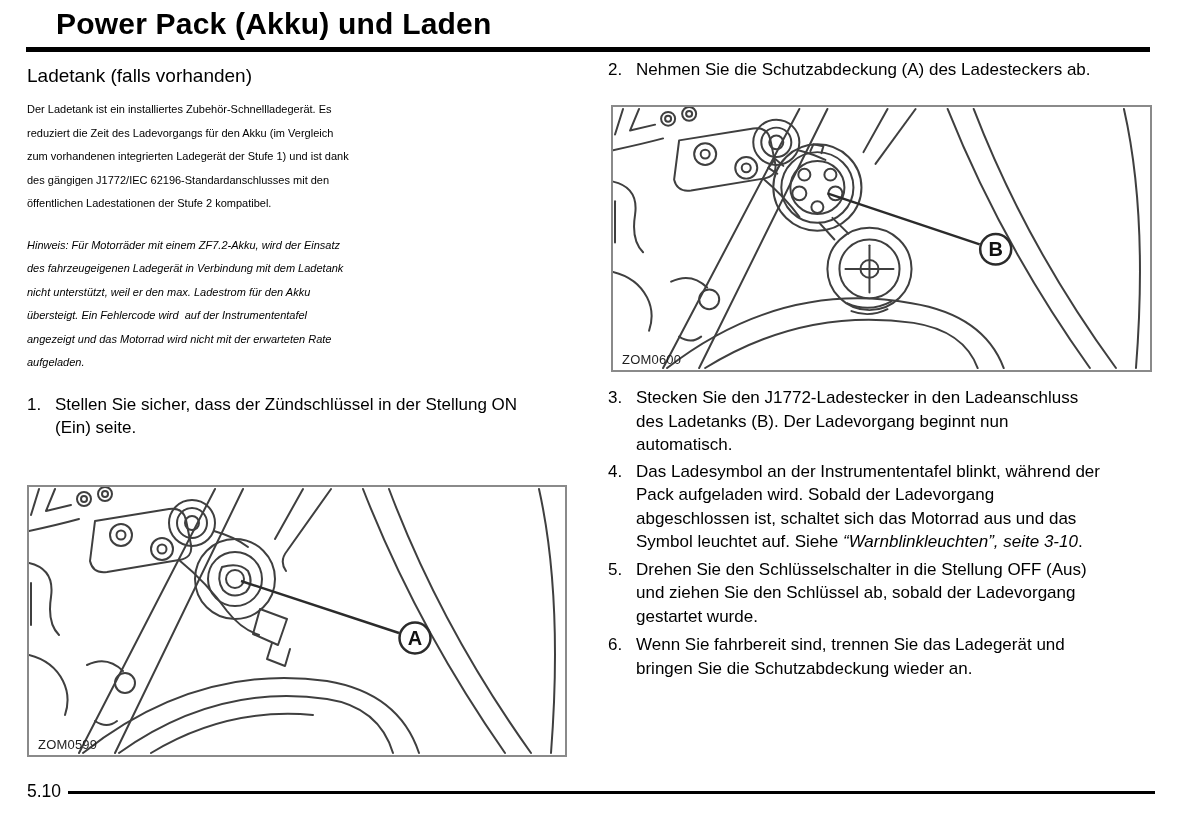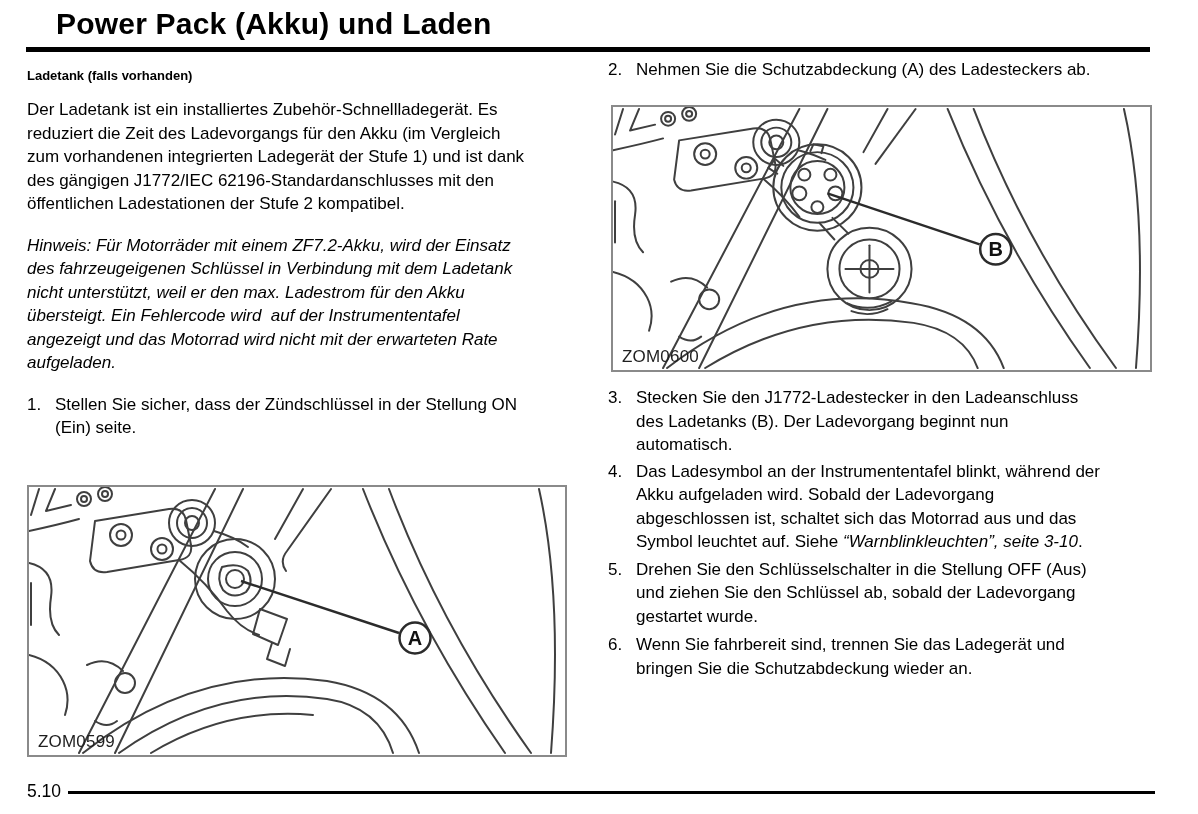--- a/index.html
+++ b/index.html
@@ -5,41 +5,41 @@
   * { margin:0; padding:0; box-sizing:border-box; }
   html,body { background:#fff; }
   .page {
     position:relative; width:1198px; height:814px; background:#fff;
     font-family:"Liberation Sans", sans-serif; color:#000; overflow:hidden;
   }
   .page-title { position:absolute; left:27px; top:4px; font-size:30px; line-height:40px; font-weight:700; letter-spacing:.2px; white-space:nowrap;margin-left:29px; }
   .title-rule { position:absolute; left:26px; top:47px; width:1124px; height:5px; background:#000; }
 
   .col-left { position:absolute; left:27px; top:64px; width:546px; }
-  .h2 { font-size:13px; font-weight:700; line-height:24px; margin-bottom:10px; white-space:nowrap; }
+  .h2 { font-size:19px; font-weight:400; line-height:24px; margin-bottom:10px; white-space:nowrap; }
   .h3 { font-size:16px; font-weight:700; line-height:21px; margin-bottom:7px; white-space:nowrap; }
-  .body-text { font-size:17px; line-height:23.5px; }
+  .body-text { font-size:11px; line-height:23.5px; }
   .mb18 { margin-bottom:18px; }
   .note { font-style:italic; }
   .ln { display:block; white-space:nowrap; }
 
   .step { display:flex; font-size:17px; line-height:23.5px; }
   .step-num { width:28px; flex:none; }
   .step-text { flex:1; }
 
   .step2-block { position:absolute; left:608px; top:58px; width:570px; }
   .steps-right { position:absolute; left:608px; top:386px; width:570px; }
   .mb3 { margin-bottom:3px; } .mb4 { margin-bottom:4px; } .mb5 { margin-bottom:5px; }
 
   .xref { font-style:italic; text-underline-offset:3px; text-decoration-thickness:1.5px; color:#000; cursor:pointer; }
 
   .figure { position:absolute; border:2px solid #8a8a8a; background:#fff; overflow:hidden; }
   .figure-a { left:27px; top:485px; width:540px; height:272px; }
   .figure-b { left:611px; top:105px; width:541px; height:267px; }
-  .fig-caption { position:absolute; left:9px; bottom:3px; font-size:17px; color:#1f1f1f; letter-spacing:.2px; }
+  .fig-caption { position:absolute; left:9px; bottom:3px; font-size:13px; color:#1f1f1f; letter-spacing:.2px; }
 
   .art .lines path, .art .lines circle { stroke:#3f3f3f; stroke-width:2; fill:none; stroke-linecap:round; stroke-linejoin:round; }
   .art .leader { stroke:#2b2b2b; stroke-width:2.4; fill:none; }
   .art .badge { fill:#fff; stroke:#2b2b2b; stroke-width:2.5; }
   .art .callout { font-size:20px; font-weight:bold; text-anchor:middle; fill:#111; font-family:"Liberation Sans", sans-serif; }
 
   .footer-page-number { position:absolute; left:27px; top:781px; font-size:17.5px; line-height:20px; }
   .footer-rule { position:absolute; left:68px; top:791px; width:1087px; height:3px; background:#000; }
 </style>
 </head>
@@ -54,21 +54,21 @@
     <div class="h2">Ladetank (falls vorhanden)</div>
     <div class="body-text mb18">
         <span class="ln">Der Ladetank ist ein installiertes Zubehör-Schnellladegerät. Es</span>
         <span class="ln">reduziert die Zeit des Ladevorgangs für den Akku (im Vergleich</span>
         <span class="ln">zum vorhandenen integrierten Ladegerät der Stufe 1) und ist dank</span>
         <span class="ln">des gängigen J1772/IEC 62196-Standardanschlusses mit den</span>
         <span class="ln">öffentlichen Ladestationen der Stufe 2 kompatibel.</span>
       </div>
     <div class="body-text note mb18">
         <span class="ln">Hinweis: Für Motorräder mit einem ZF7.2-Akku, wird der Einsatz</span>
-        <span class="ln">des fahrzeugeigenen Schlüssel in Verbindung mit dem Ladetank</span>
+        <span class="ln">des fahrzeugeigenen Ladegerät in Verbindung mit dem Ladetank</span>
         <span class="ln">nicht unterstützt, weil er den max. Ladestrom für den Akku</span>
         <span class="ln">übersteigt. Ein Fehlercode wird &nbsp;auf der Instrumententafel</span>
         <span class="ln">angezeigt und das Motorrad wird nicht mit der erwarteten Rate</span>
         <span class="ln">aufgeladen.</span>
       </div>
     <div class="step">
       <span class="step-num">1.</span>
       <span class="step-text">
           <span class="ln">Stellen Sie sicher, dass der Zündschlüssel in der Stellung ON</span>
           <span class="ln">(Ein) seite.</span>
@@ -202,21 +202,21 @@
       <span class="step-num">3.</span>
       <span class="step-text">
           <span class="ln">Stecken Sie den J1772-Ladestecker in den Ladeanschluss</span>
           <span class="ln">des Ladetanks (B). Der Ladevorgang beginnt nun</span>
           <span class="ln">automatisch.</span>
         </span>
     </div>
     <div class="step mb4">
       <span class="step-num">4.</span>
       <span class="step-text">
-        <span><span class="ln">Das Ladesymbol an der Instrumententafel blinkt, während der</span><span class="ln">Akku aufgeladen wird. Sobald der Ladevorgang</span><span class="ln">abgeschlossen ist, schaltet sich das Motorrad aus und das</span></span>
+        <span><span class="ln">Das Ladesymbol an der Instrumententafel blinkt, während der</span><span class="ln">Pack aufgeladen wird. Sobald der Ladevorgang</span><span class="ln">abgeschlossen ist, schaltet sich das Motorrad aus und das</span></span>
         <span class="ln"><span>Symbol leuchtet auf. Siehe </span><a class="xref">“Warnblinkleuchten”, seite 3-10</a><span>.</span></span>
       </span>
     </div>
     <div class="step mb5">
       <span class="step-num">5.</span>
       <span class="step-text">
           <span class="ln">Drehen Sie den Schlüsselschalter in die Stellung OFF (Aus)</span>
           <span class="ln">und ziehen Sie den Schlüssel ab, sobald der Ladevorgang</span>
           <span class="ln">gestartet wurde.</span>
         </span>

